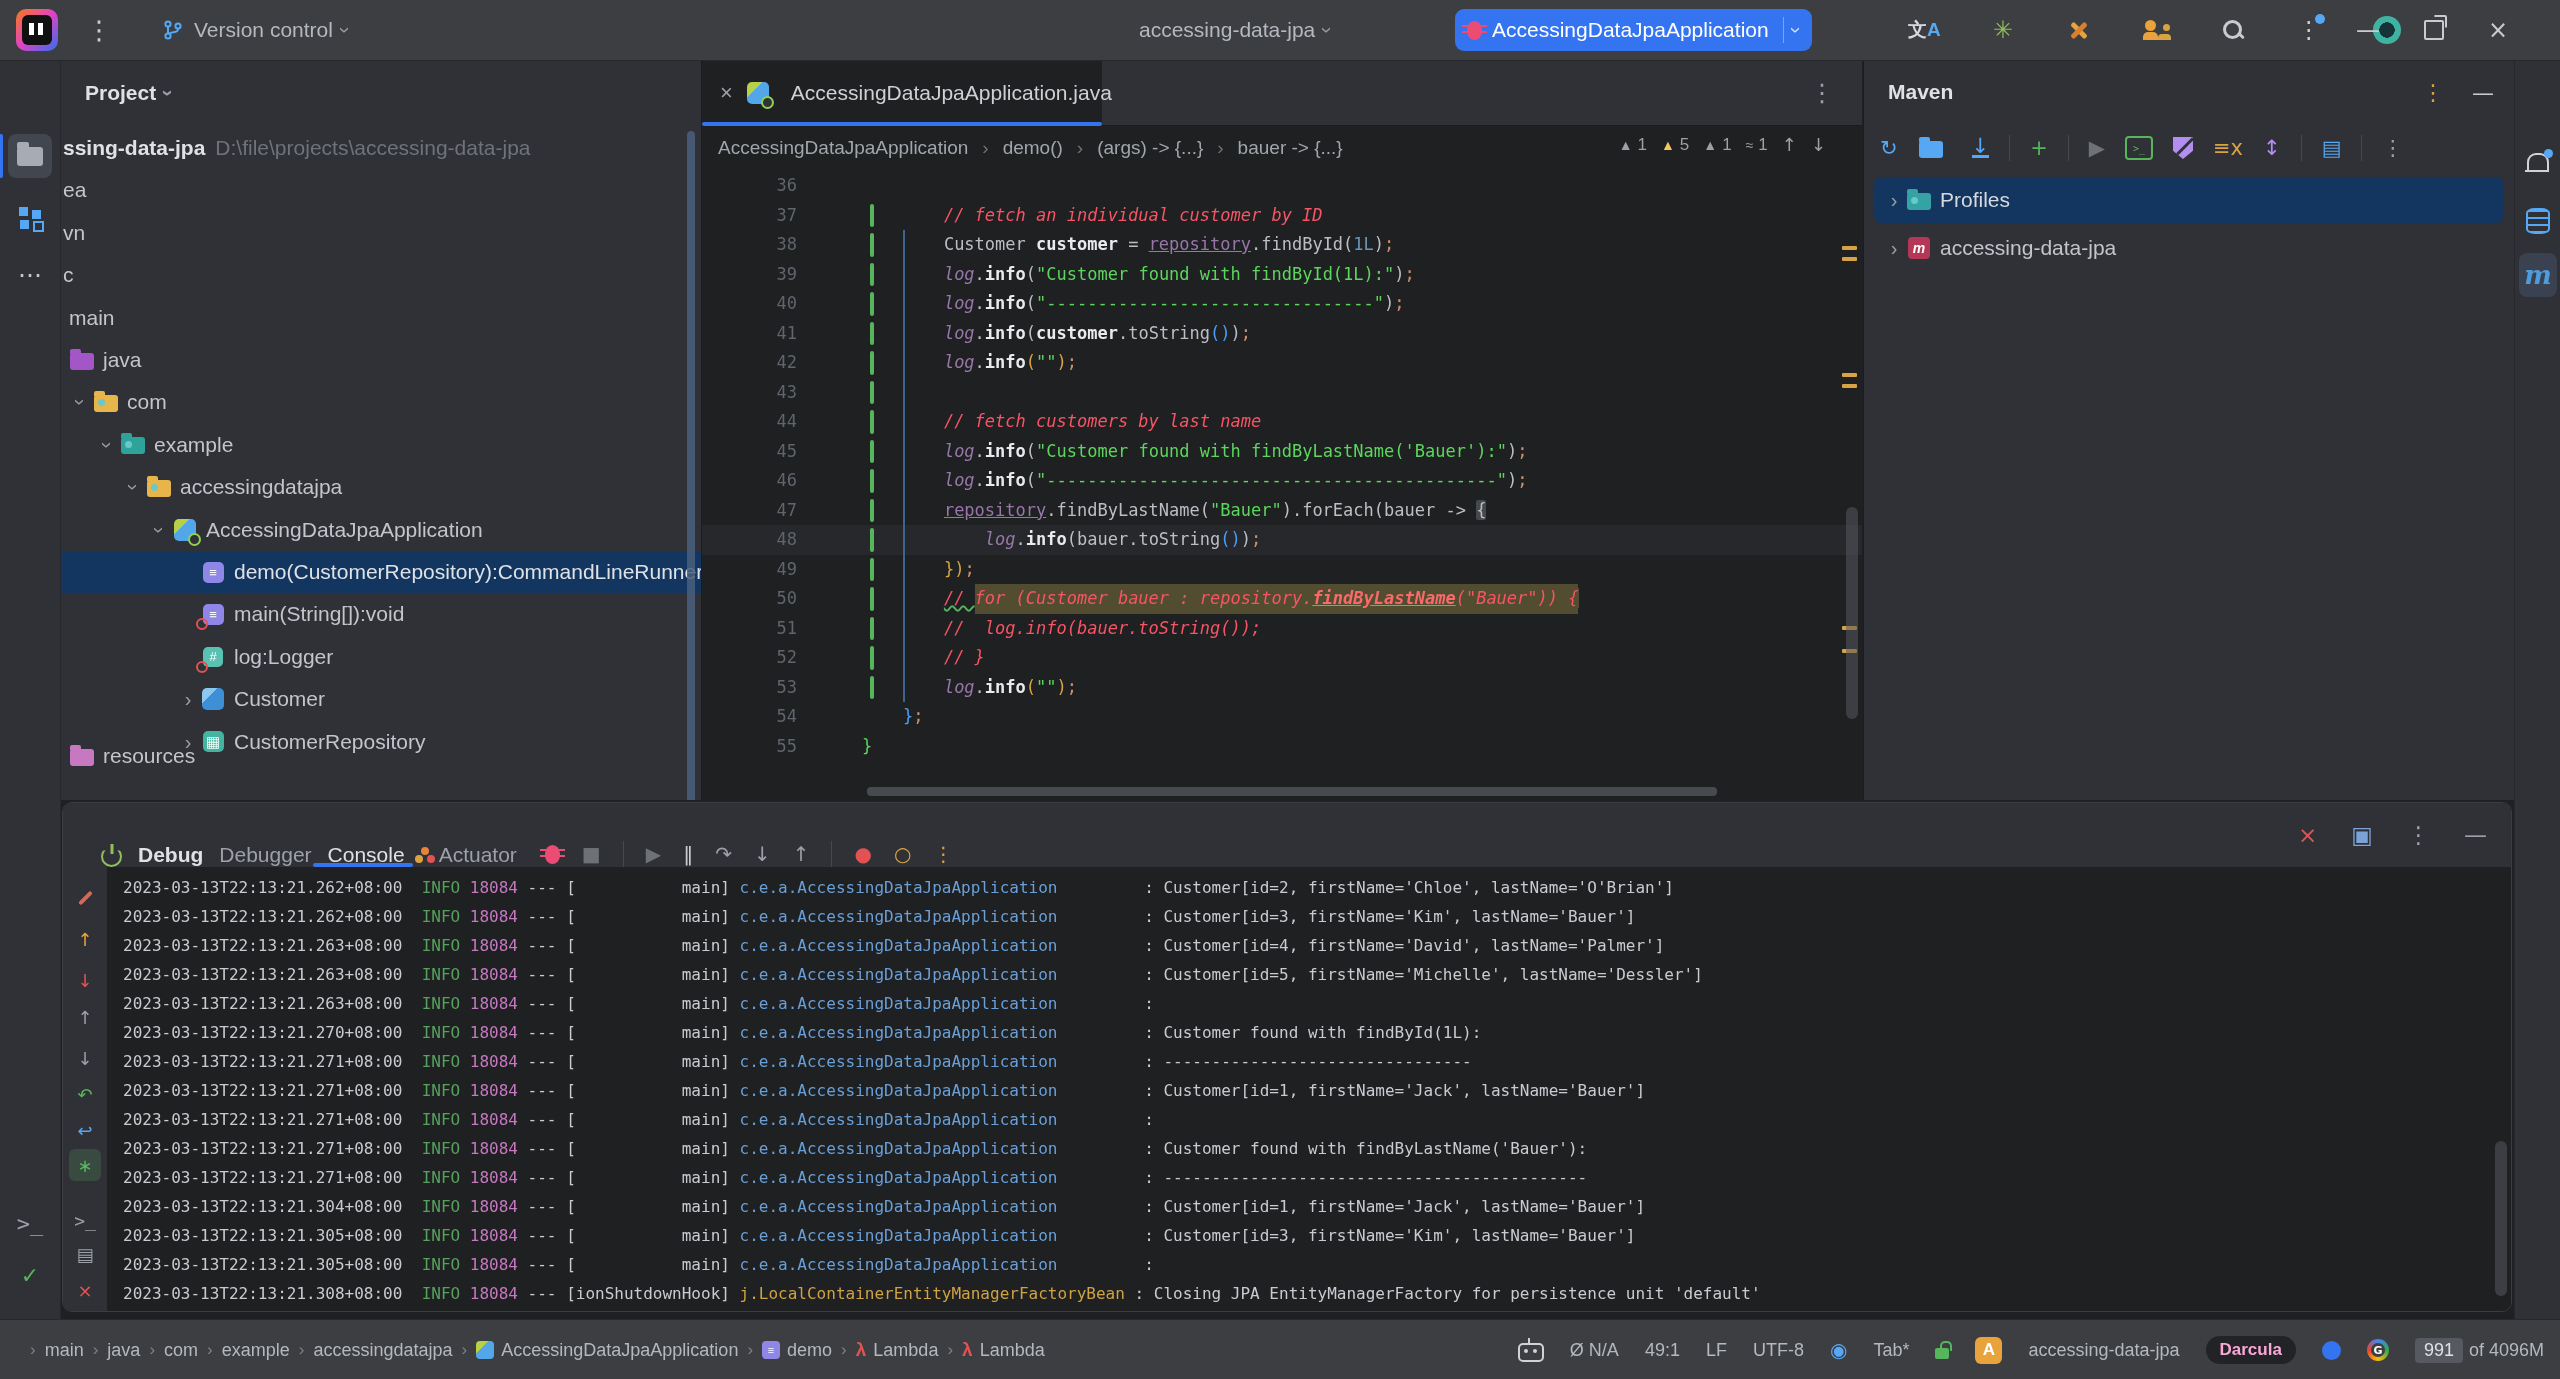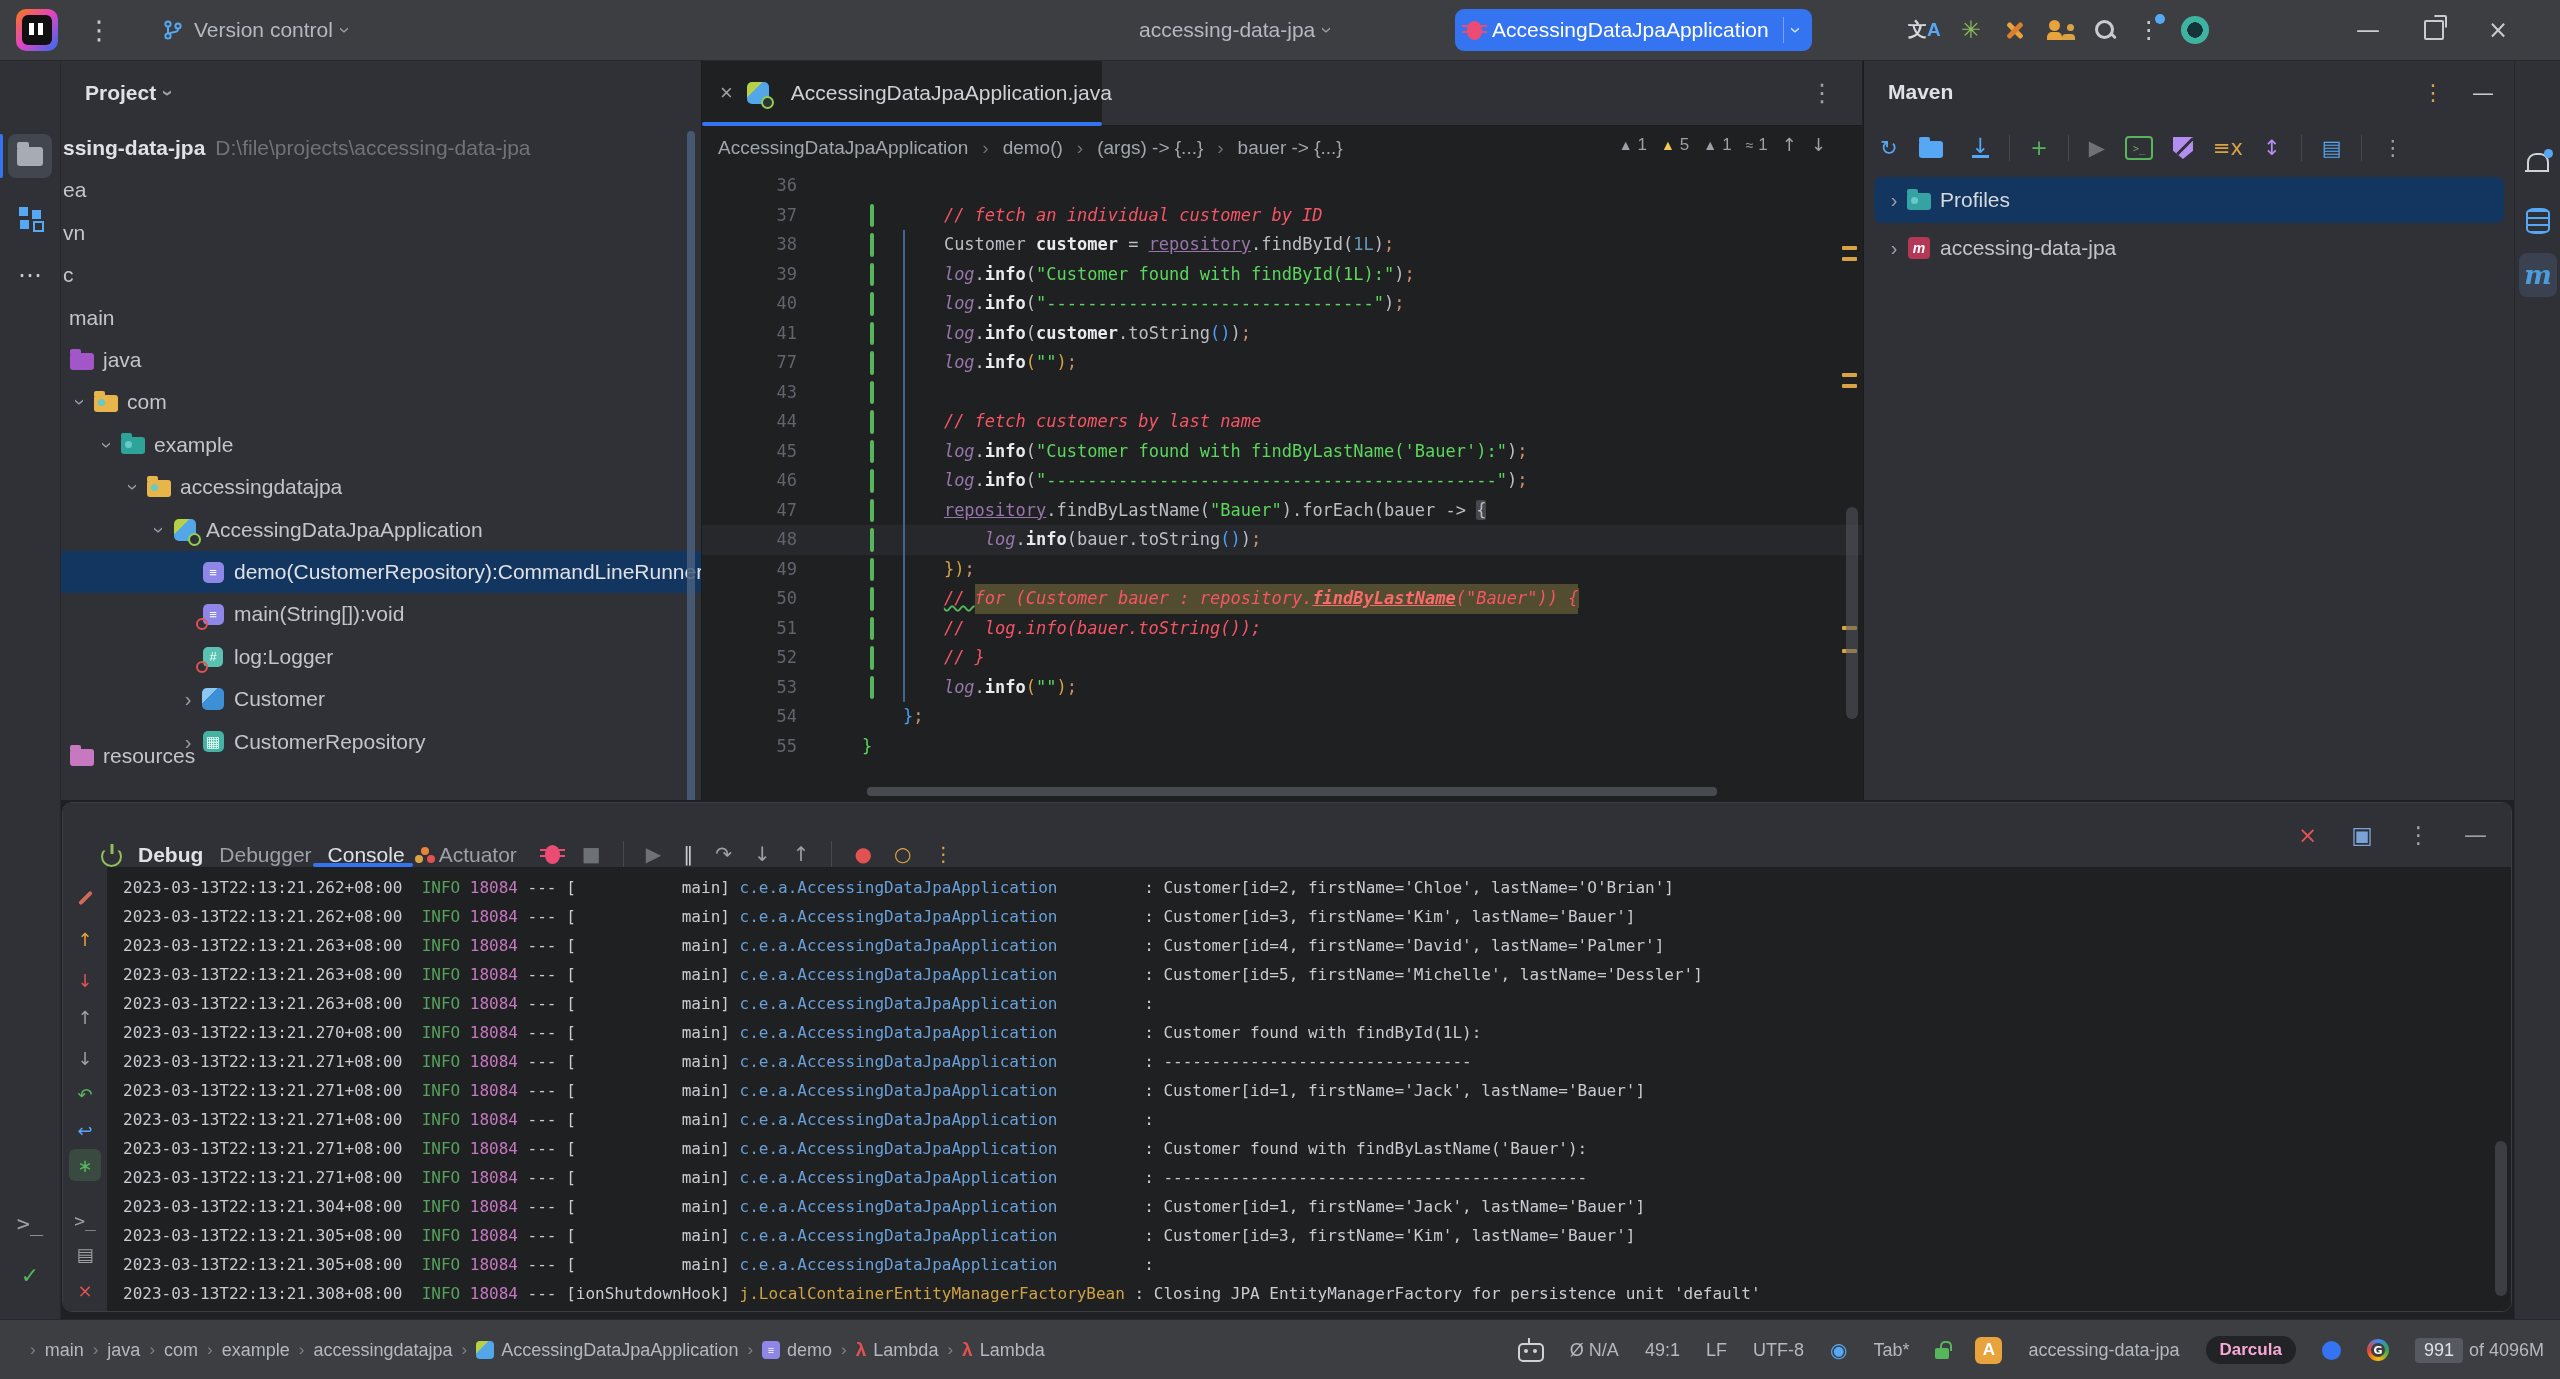--- a/index.html
+++ b/index.html
@@ -13,21 +13,21 @@
   .logo{position:absolute;left:16px;top:9px;width:42px;height:42px;border-radius:10px;
     background:linear-gradient(135deg,#f97a12,#e343c3 48%,#2e6ef2)}
   .logo::after{content:"";position:absolute;inset:6px;background:#111;border-radius:6px}
   .logo::before{content:"";position:absolute;left:13px;top:14px;width:5px;height:12px;background:#fff;z-index:2;box-shadow:9px 0 0 #fff,9px -0px 0 #fff}
   .tb-kebab{position:absolute;left:86px;top:0;height:60px;display:flex;align-items:center;font-size:26px;color:#c9cbd1}
   .vcsw{position:absolute;left:162px;top:0;height:60px;display:flex;align-items:center;gap:10px;color:#b4b8bf;font-size:21px}
   .tb-center{position:absolute;left:1139px;top:0;height:60px;display:flex;align-items:center;gap:10px;color:#b4b8bf;font-size:21px}
   .runpill{position:absolute;left:1455px;top:9px;height:42px;border-radius:9px;background:#3574f0;display:flex;align-items:center;padding:0 12px;gap:10px}
   .runpill .lbl{color:#fff;font-size:21px}
   .runpill .sep{width:1px;height:26px;background:#7da3f7;margin-left:4px}
-  .tb-icons{position:absolute;left:1908px;top:0;height:60px;display:flex;align-items:center;gap:20px}
+  .tb-icons{position:absolute;left:1908px;top:0;height:60px;display:flex;align-items:center;gap:52px}
   .winctl{position:absolute;left:2356px;top:0;height:60px;display:flex;align-items:center;gap:44px;color:#c9cbd1;font-size:24px}
   .chev{display:inline-block;font-size:20px;color:#9da0a6;transform:rotate(90deg);transform-origin:center;line-height:1}
   .chev.r{transform:none}
   .kebdot{position:relative}
   .kebdot::after{content:"";position:absolute;right:-4px;top:-2px;width:10px;height:10px;border-radius:50%;background:#56a8f5}
   .translate{font-size:19px;color:#d6d9de;font-weight:bold}
   .translate b{color:#56a8f5}
   .tools{position:relative;width:26px;height:26px}
   .tools::before,.tools::after{content:"";position:absolute;left:4px;top:11px;width:20px;height:5px;border-radius:2px}
   .tools::before{background:#e8a33d;transform:rotate(45deg)}
@@ -390,21 +390,21 @@
           <span class="lnum">40</span>
           <div class="vcsbar"></div>
           <span class="ctext"><span class="tok-p">        </span><span class="tok-f">log</span><span class="tok-p">.</span><span class="tok-m">info</span><span class="tok-p">(</span><span class="tok-s">"--------------------------------"</span><span class="tok-p">)</span><span class="tok-o">;</span></span>
         </div>
         <div class="cline" style="top: 147.5px;">
           <span class="lnum">41</span>
           <div class="vcsbar"></div>
           <span class="ctext"><span class="tok-p">        </span><span class="tok-f">log</span><span class="tok-p">.</span><span class="tok-m">info</span><span class="tok-p">(</span><span class="tok-bw">customer</span><span class="tok-p">.toString</span><span class="tok-b">(</span><span class="tok-b">)</span><span class="tok-p">)</span><span class="tok-o">;</span></span>
         </div>
         <div class="cline" style="top: 177px;">
-          <span class="lnum">77</span>
+          <span class="lnum">42</span>
           <div class="vcsbar"></div>
           <span class="ctext"><span class="tok-p">        </span><span class="tok-f">log</span><span class="tok-p">.</span><span class="tok-m">info</span><span class="tok-y">(</span><span class="tok-s">""</span><span class="tok-y">)</span><span class="tok-o">;</span></span>
         </div>
         <div class="cline" style="top: 206.5px;">
           <span class="lnum">43</span>
           <div class="vcsbar"></div>
           <span class="ctext"></span>
         </div>
         <div class="cline" style="top: 236px;">
           <span class="lnum">44</span>

